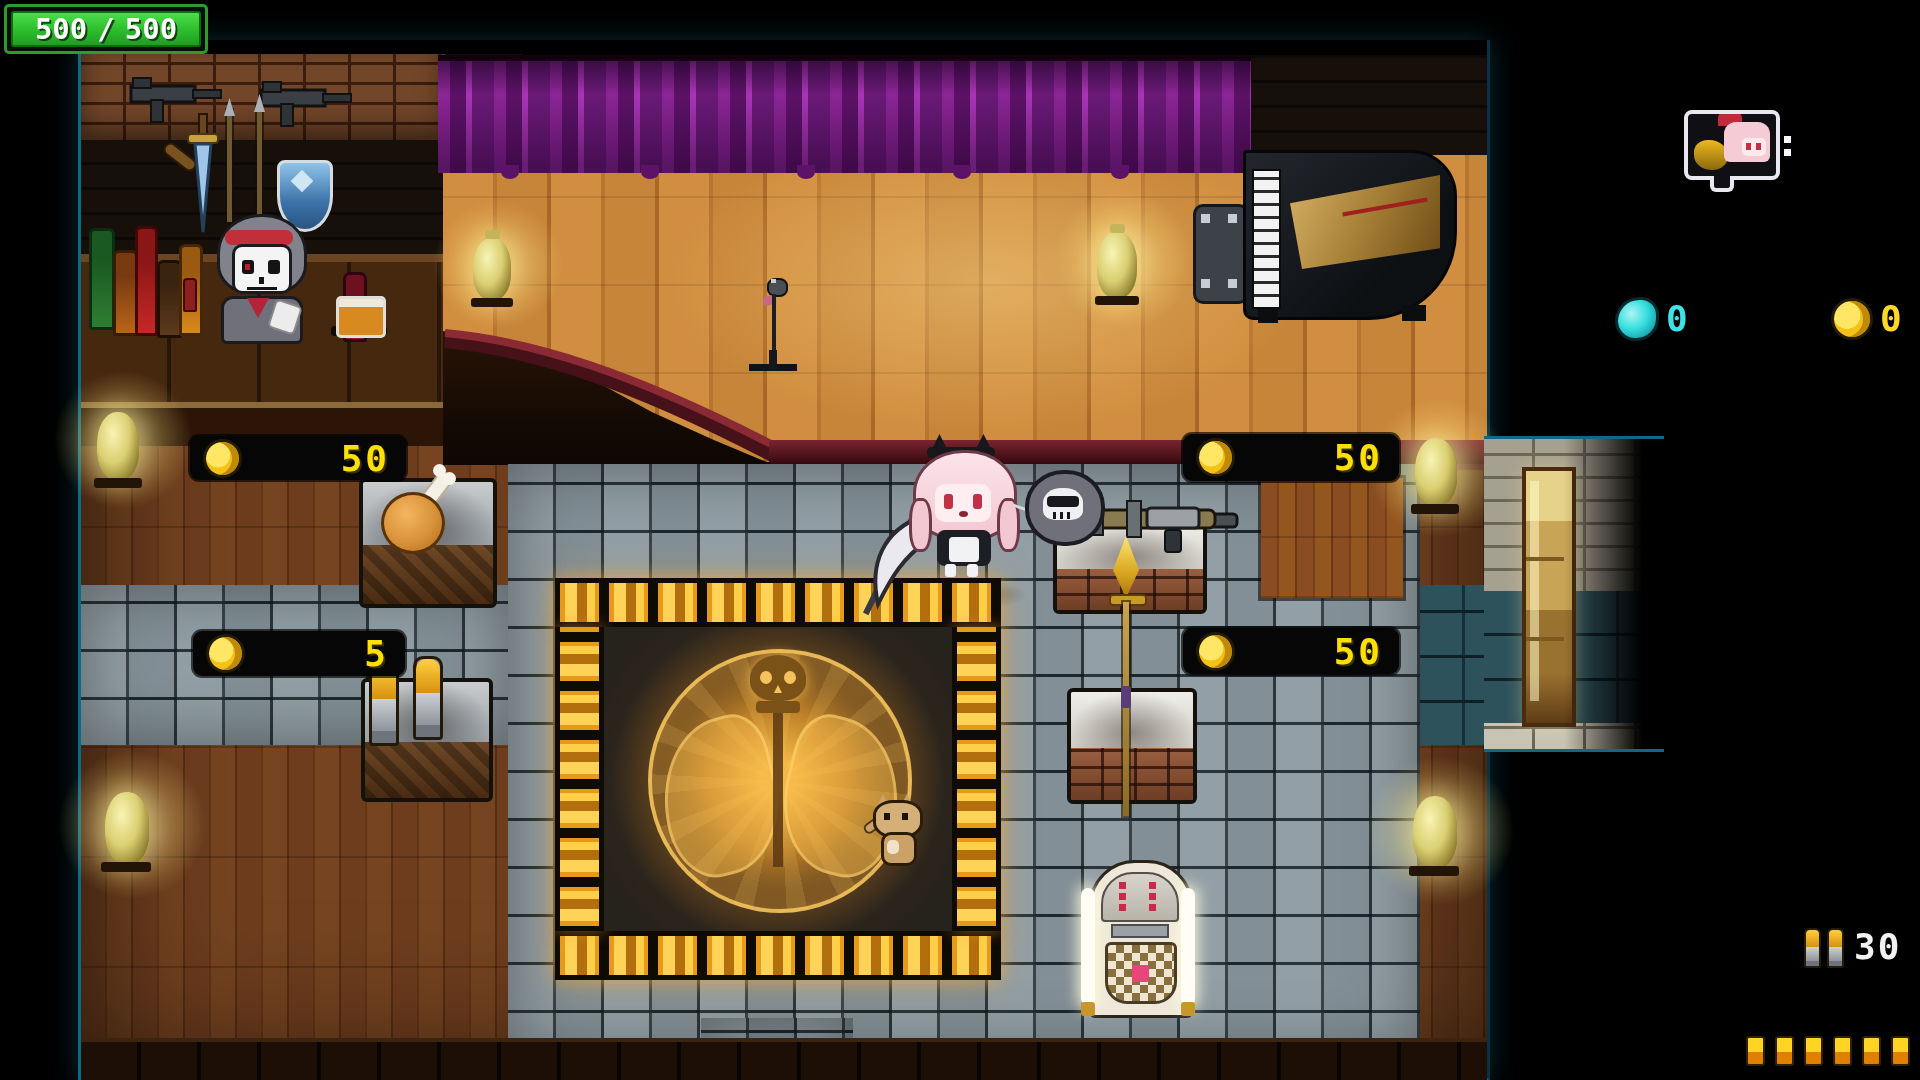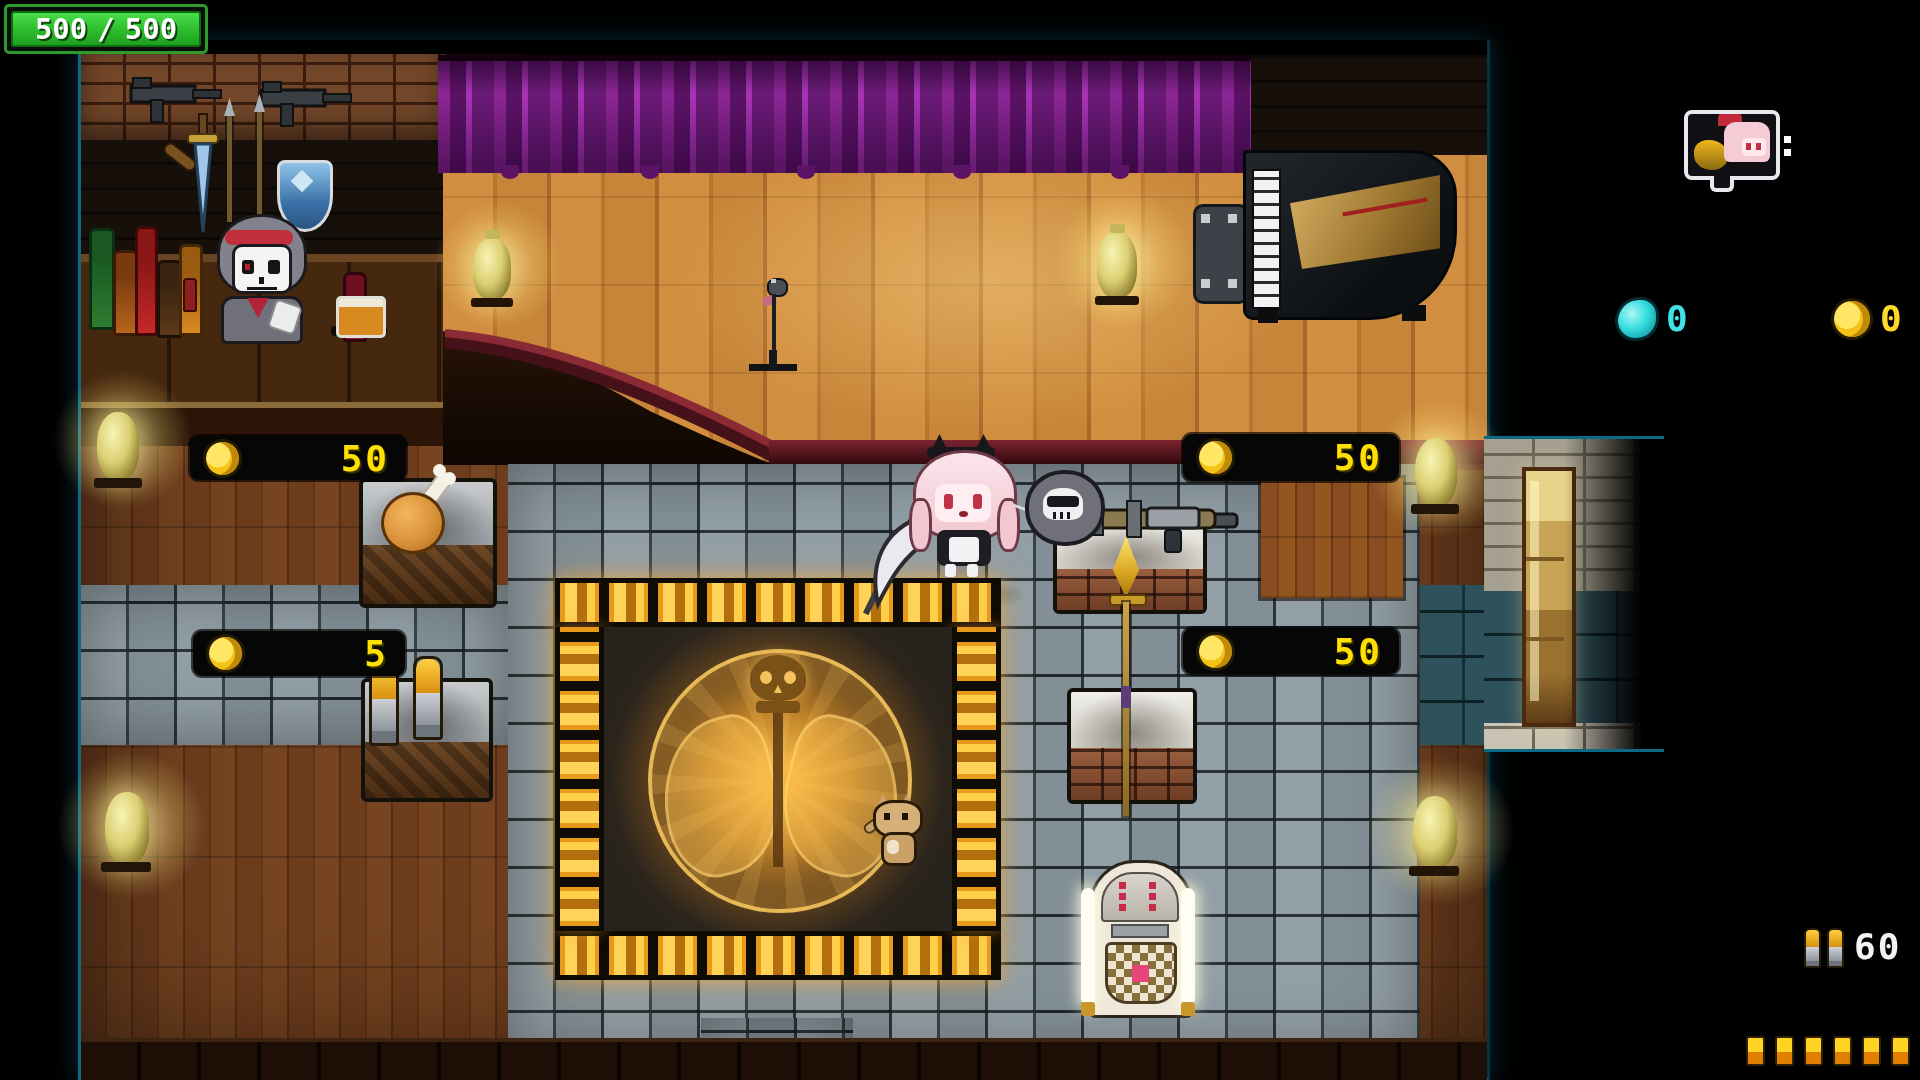--- a/index.html
+++ b/index.html
@@ -476,21 +476,21 @@
         <div style="height:46%;background:linear-gradient(180deg,#ffd040,#d89010);"></div>
         <div style="height:40%;background:linear-gradient(180deg,#cdd0d6,#8e949c);"></div>
         <div style="height:14%;background:#6e747c;"></div>
       </div>
       <div style="width:13px;height:36px;border:2px solid #241c04;border-radius:6px 6px 2px 2px;overflow:hidden;">
         <div style="height:46%;background:linear-gradient(180deg,#ffd040,#d89010);"></div>
         <div style="height:40%;background:linear-gradient(180deg,#cdd0d6,#8e949c);"></div>
         <div style="height:14%;background:#6e747c;"></div>
       </div>
     </div>
-    <span class="counter-num" style="color:#f2f2f2;">60</span>
+    <span class="counter-num" style="color:#f2f2f2;">30</span>
   </div>
 
   <div class="abs" style="left:1746px;top:1036px;display:flex;gap:10px;z-index:90;">
     <div class="pip"></div>
     <div class="pip"></div>
     <div class="pip"></div>
     <div class="pip"></div>
     <div class="pip"></div>
     <div class="pip"></div>
   </div>

